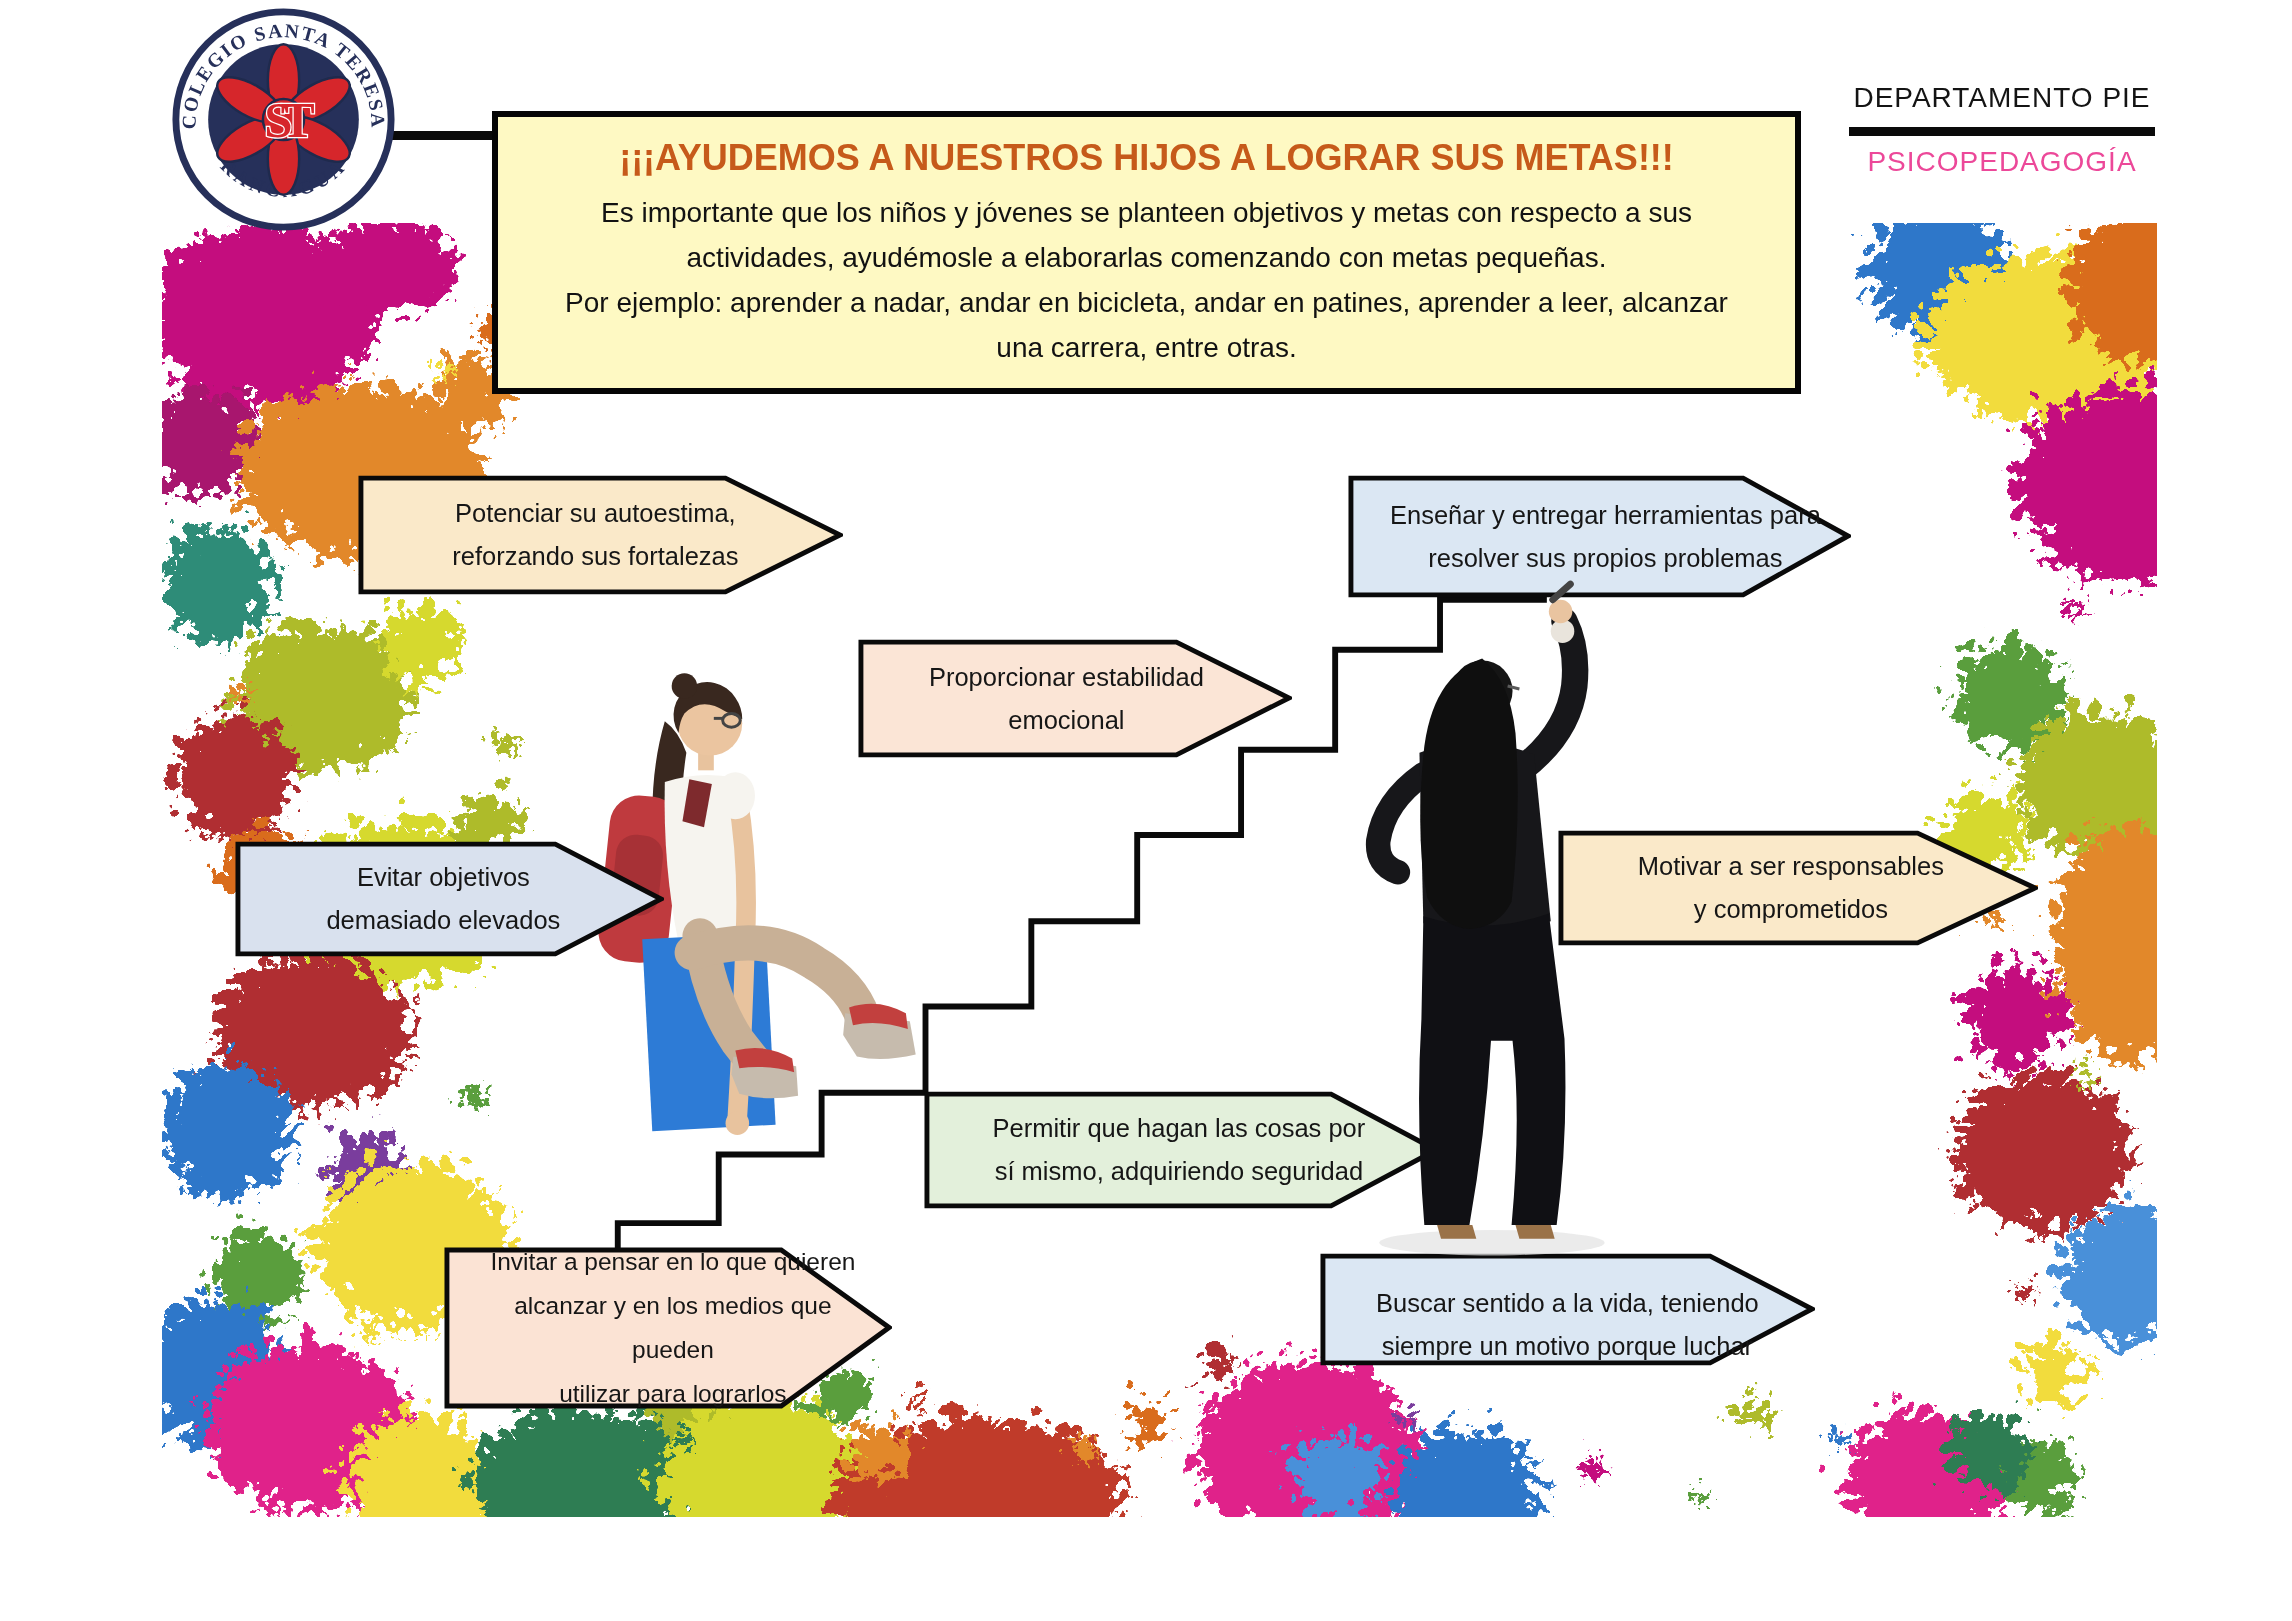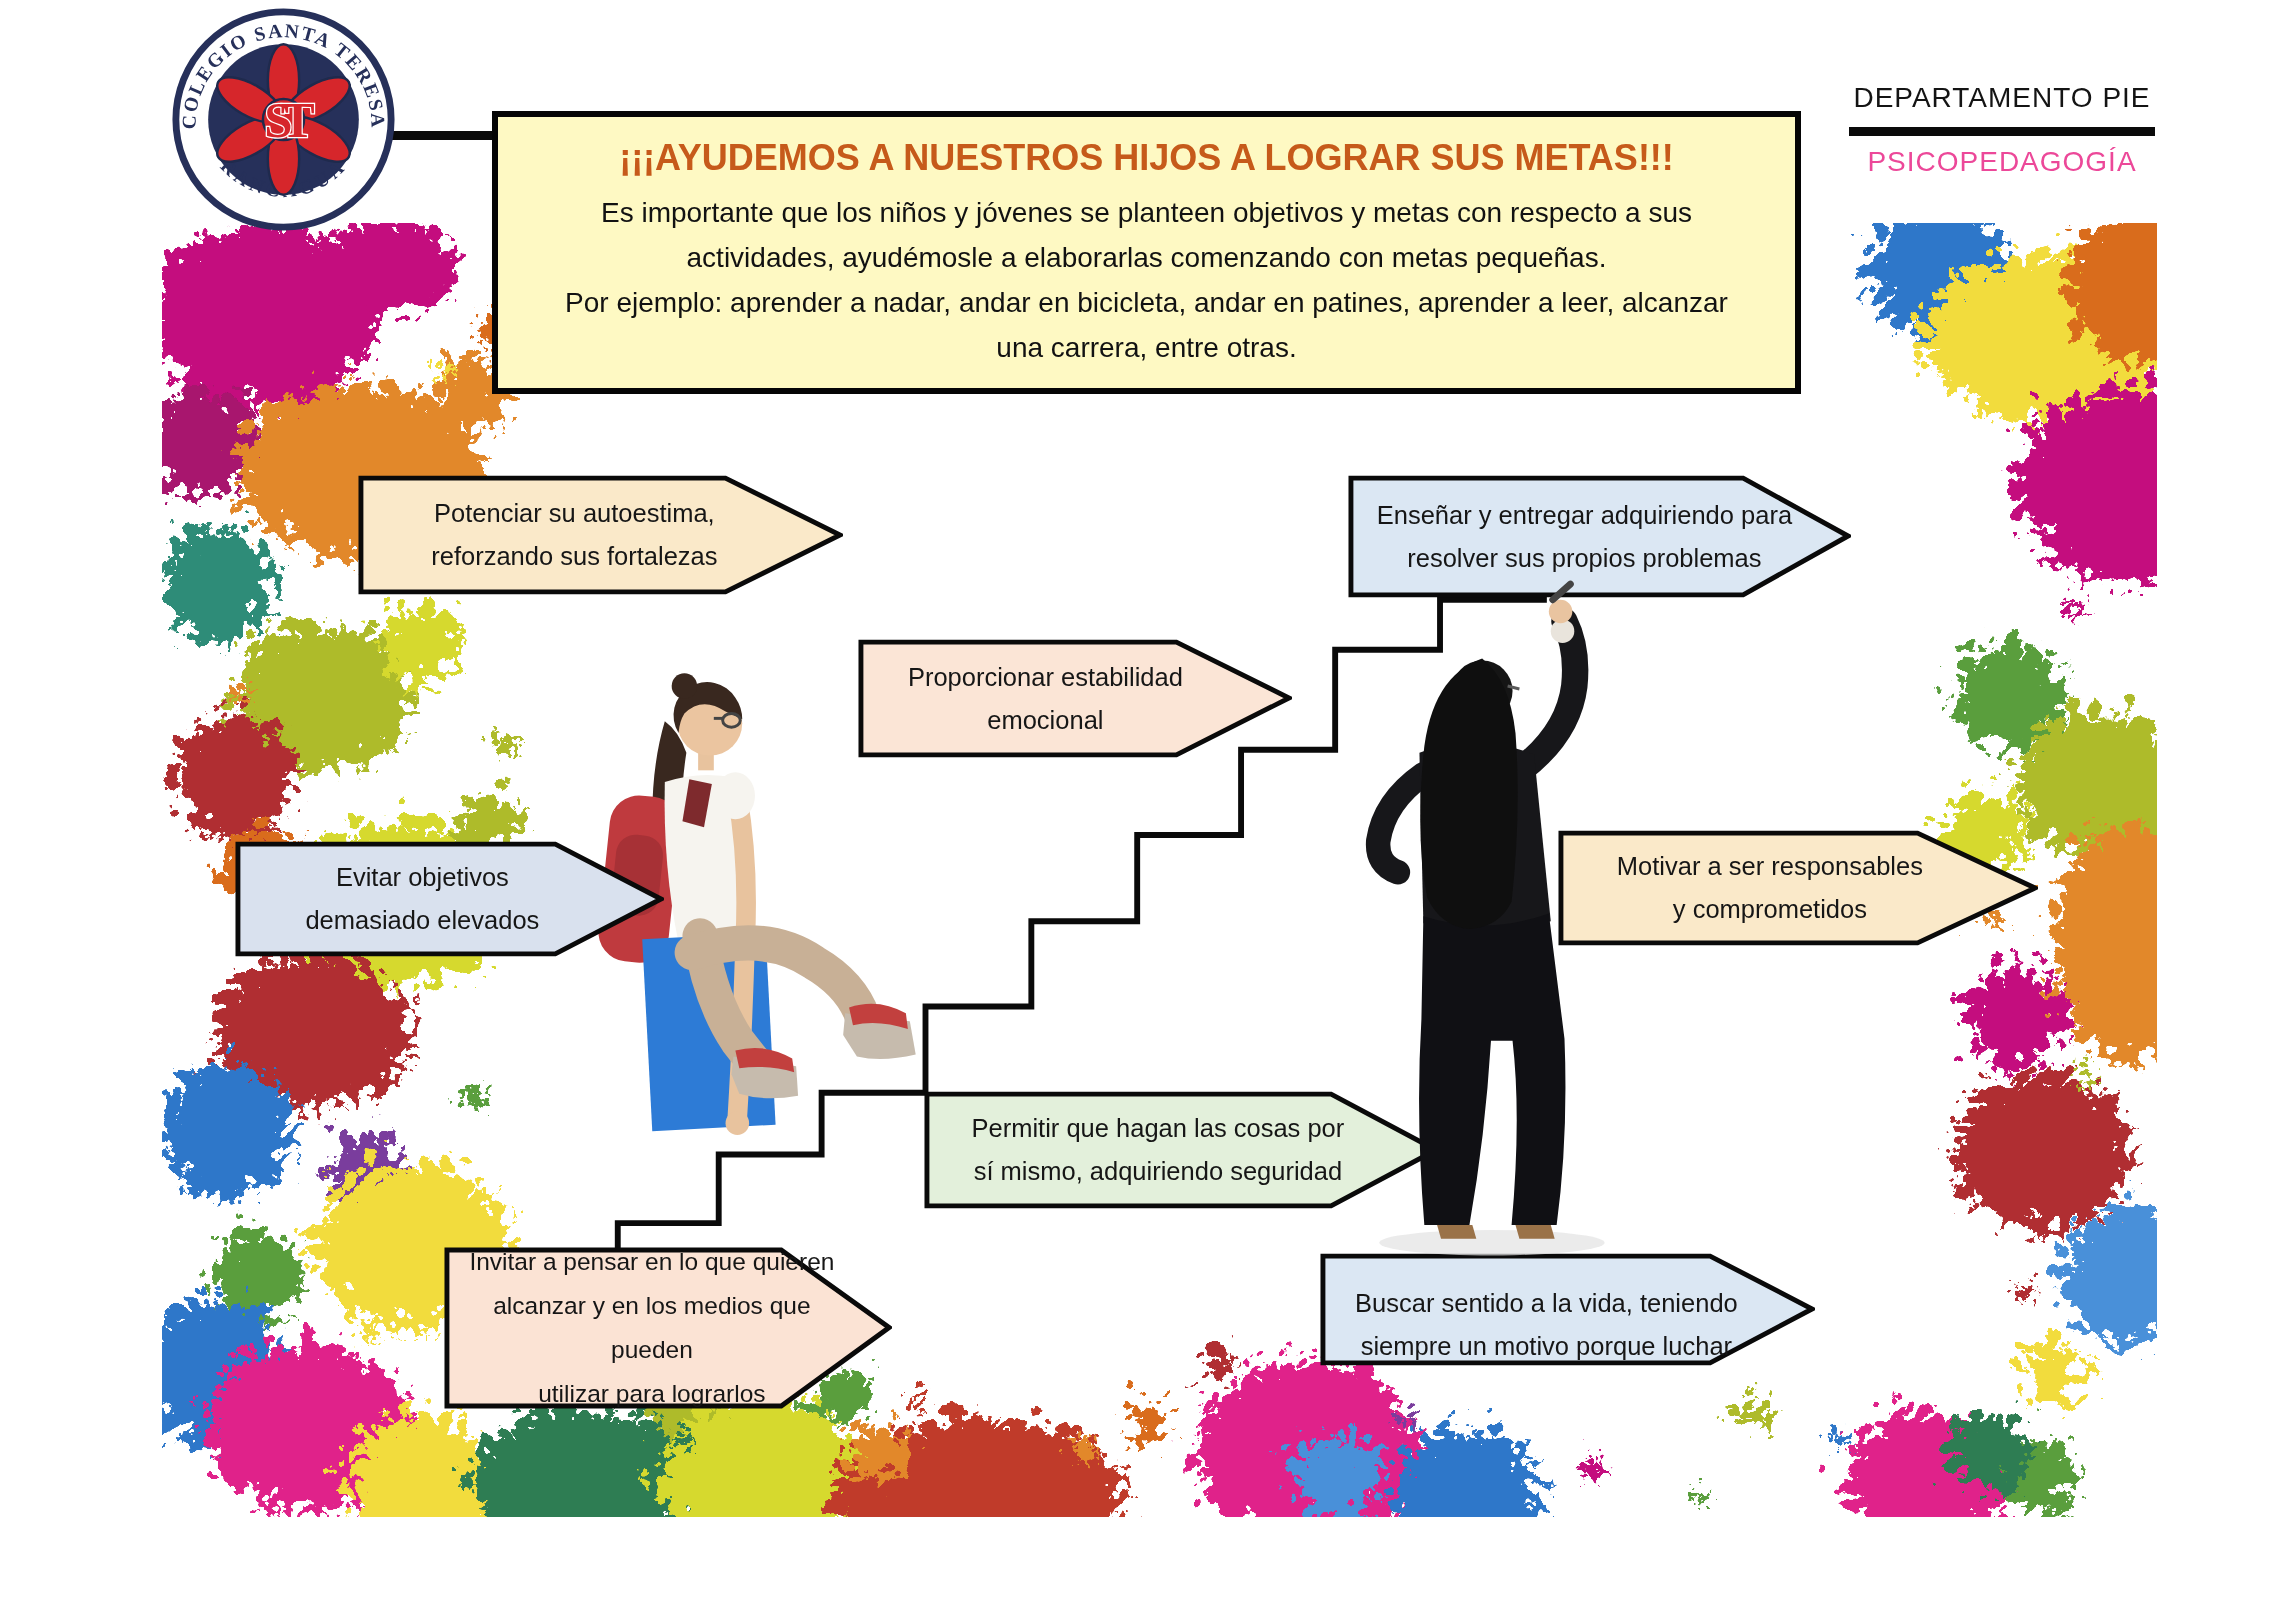--- a/index.html
+++ b/index.html
@@ -25,21 +25,21 @@
   .title-box h1{margin:0 0 9.8px 0;font-size:36px;line-height:45px;color:#c65a1a;font-weight:bold;}
   .title-box p{margin:0;font-size:28px;line-height:45px;color:#121212;}
   
   #scene-lower{left:0;top:0;z-index:2;}
   #scene-upper{left:0;top:0;z-index:4;pointer-events:none;}
   
   .callout{z-index:3;}
   .callout svg{position:absolute;left:0;top:0;}
   .callout-text{position:absolute;left:5.9px;top:0;bottom:0;display:flex;align-items:center;
      justify-content:center;text-align:center;font-size:25.5px;line-height:43px;color:#161616;
-     white-space:pre-line;}
+     white-space:pre-line;padding-left:21px;}
   .c7 .callout-text{font-size:24.5px;line-height:44px;}
 </style>
 </head>
 <body>
 
 <div class="page">
 
   <svg id="splatter-svg" class="abs" width="1995" height="1294" viewBox="0 0 2035 1320">
     <defs>
       <filter id="splat" x="-30%" y="-30%" width="160%" height="160%">
@@ -211,21 +211,21 @@
         <polygon points="3,3 375,3 492,61 375,119 3,119" stroke="#0a0a0a" stroke-width="5" fill="#fae9c9"></polygon>
       </svg>
     <div class="callout-text" style="width:421px">Potenciar su autoestima,
 reforzando sus fortalezas</div>
   </div>
 
   <div class="abs callout c2" style="left:1348px;top:475px;width:503px;height:123px">
     <svg width="503" height="123" viewBox="0 0 513 125">
         <polygon points="3,3 403,3 510,62 403,122 3,122" stroke="#0a0a0a" stroke-width="5" fill="#dbe7f3"></polygon>
       </svg>
-    <div class="callout-text" style="width:461px">Enseñar y entregar adquiriendo para
+    <div class="callout-text" style="width:461px">Enseñar y entregar herramientas para
 resolver sus propios problemas</div>
   </div>
 
   <div class="abs callout c3" style="left:858px;top:639px;width:434px;height:119px">
     <svg width="434" height="119" viewBox="0 0 443 121">
         <polygon points="3,3 325,3 440,60 325,118 3,118" stroke="#0a0a0a" stroke-width="5" fill="#fbe5d6"></polygon>
       </svg>
     <div class="callout-text" style="width:363px">Proporcionar estabilidad
 emocional</div>
   </div>

